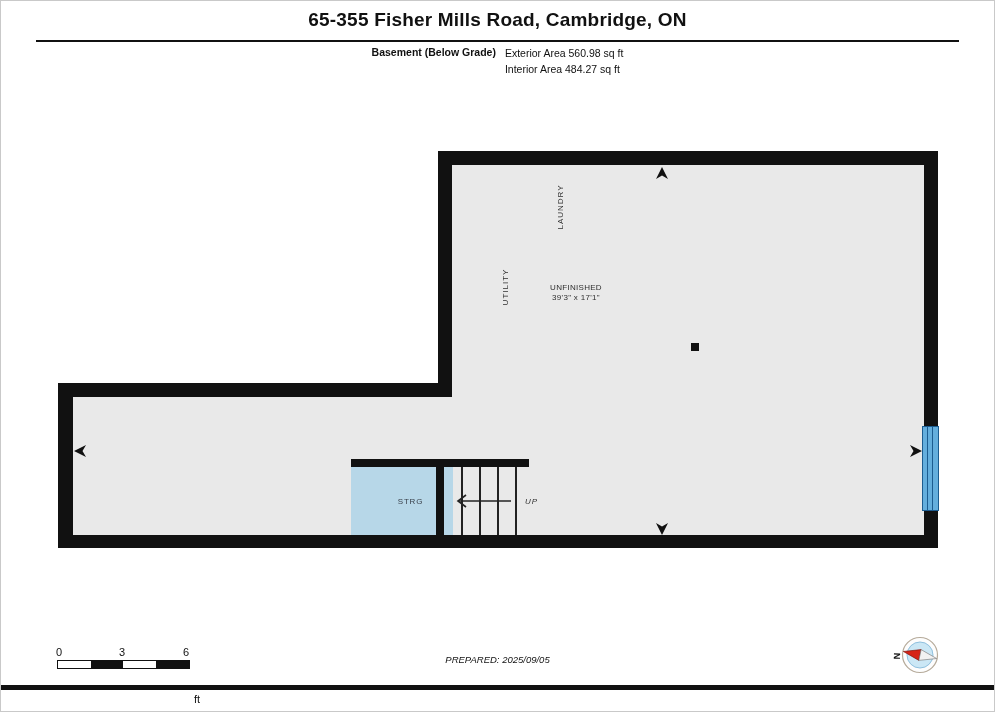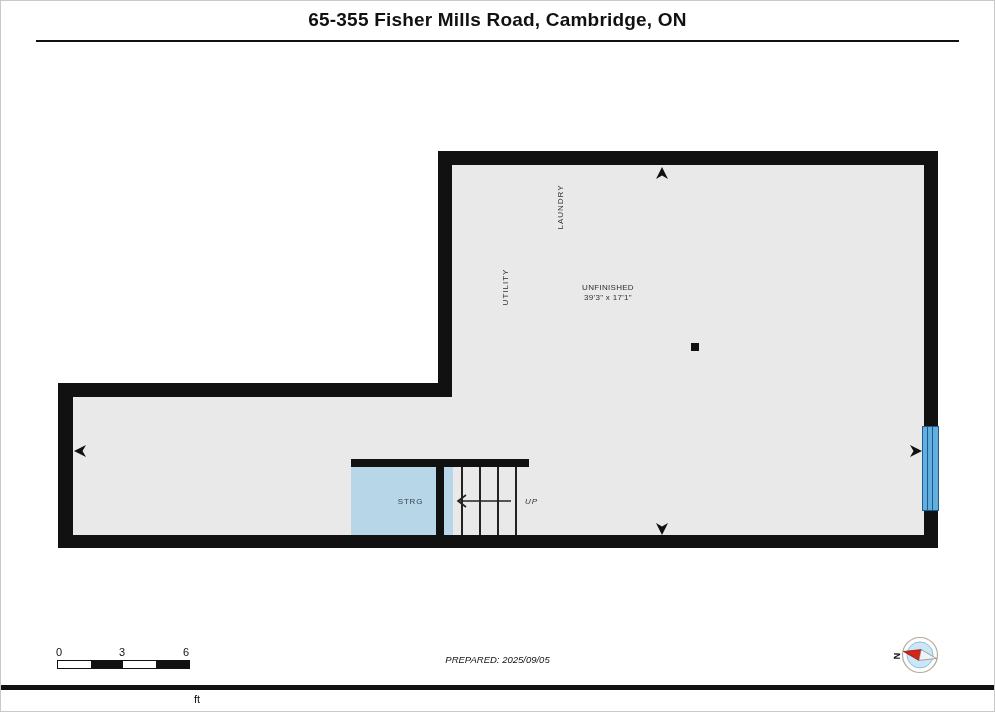--- a/index.html
+++ b/index.html
@@ -13,21 +13,21 @@
   .title{left:0;right:0;top:8px;text-align:center;font-size:19px;font-weight:bold;letter-spacing:.2px;}
   .title-rule{left:35px;top:39px;width:923px;height:2px;background:#111;}
   .subheader{left:0;right:0;top:45px;display:flex;justify-content:center;align-items:flex-start;gap:9px;font-size:10.5px;}
   .floor-label{font-weight:bold;}
   .areas div{line-height:15.5px;}
   
   .wall{position:absolute;background:#111;}
   .floor{position:absolute;background:#e9e9e9;}
   .room-label{position:absolute;font-size:8px;letter-spacing:1px;color:#2e2e2e;white-space:nowrap;}
   .center-rot{transform:translate(-50%,-50%) rotate(-90deg);}
-  .center{transform:translate(-50%,-50%);margin-left:32px;}
+  .center{transform:translate(-50%,-50%);}
   .unfinished{text-align:center;letter-spacing:.3px;line-height:9.5px;}
   .strg-room{position:absolute;left:350px;top:466px;width:85px;height:68px;background:#b7d7e8;
     display:flex;align-items:center;justify-content:center;font-size:8px;letter-spacing:.8px;color:#39404a;padding-left:17px;}
   .stairs{position:absolute;left:443px;top:466px;width:74px;height:68px;}
   .tread{position:absolute;top:0;width:2px;height:68px;background:#222;}
   .window{position:absolute;left:921px;top:425px;width:17px;height:85px;background:#64aedd;
     border:1px solid #1c5c90;box-sizing:border-box;}
   .window .pane-line{position:absolute;top:0;bottom:0;width:1px;background:#1c5c90;}
   .column{position:absolute;left:690px;top:342px;width:8px;height:8px;background:#111;}
   .marker{position:absolute;line-height:0;}
@@ -44,20 +44,27 @@
   .footer-rule{left:0;top:684px;width:995px;height:5px;background:#111;}
   .disclaimer{left:35px;top:692px;font-size:8.7px;color:#111;}
 </style>
 </head>
 <body>
 
 <div class="page">
 
   <div class="abs title">65-355 Fisher Mills Road, Cambridge, ON</div>
   <div class="abs title-rule"></div>
+  <div class="abs subheader">
+    <span class="floor-label">Basement (Below Grade)</span>
+    <span class="areas">
+      <div>Exterior Area 560.98 sq ft</div>
+      <div>Interior Area 484.27 sq ft</div>
+    </span>
+  </div>
 
   <div>
 
     <div class="floor" style="left:451px;top:164px;width:472px;height:370px;"></div>
     <div class="floor" style="left:72px;top:396px;width:379px;height:138px;"></div>
 
     <div class="wall" style="left:437px;top:150px;width:500px;height:14px;"></div>
     <div class="wall" style="left:437px;top:150px;width:14px;height:246px;"></div>
     <div class="wall" style="left:57px;top:382px;width:394px;height:14px;"></div>
     <div class="wall" style="left:57px;top:382px;width:15px;height:165px;"></div>

